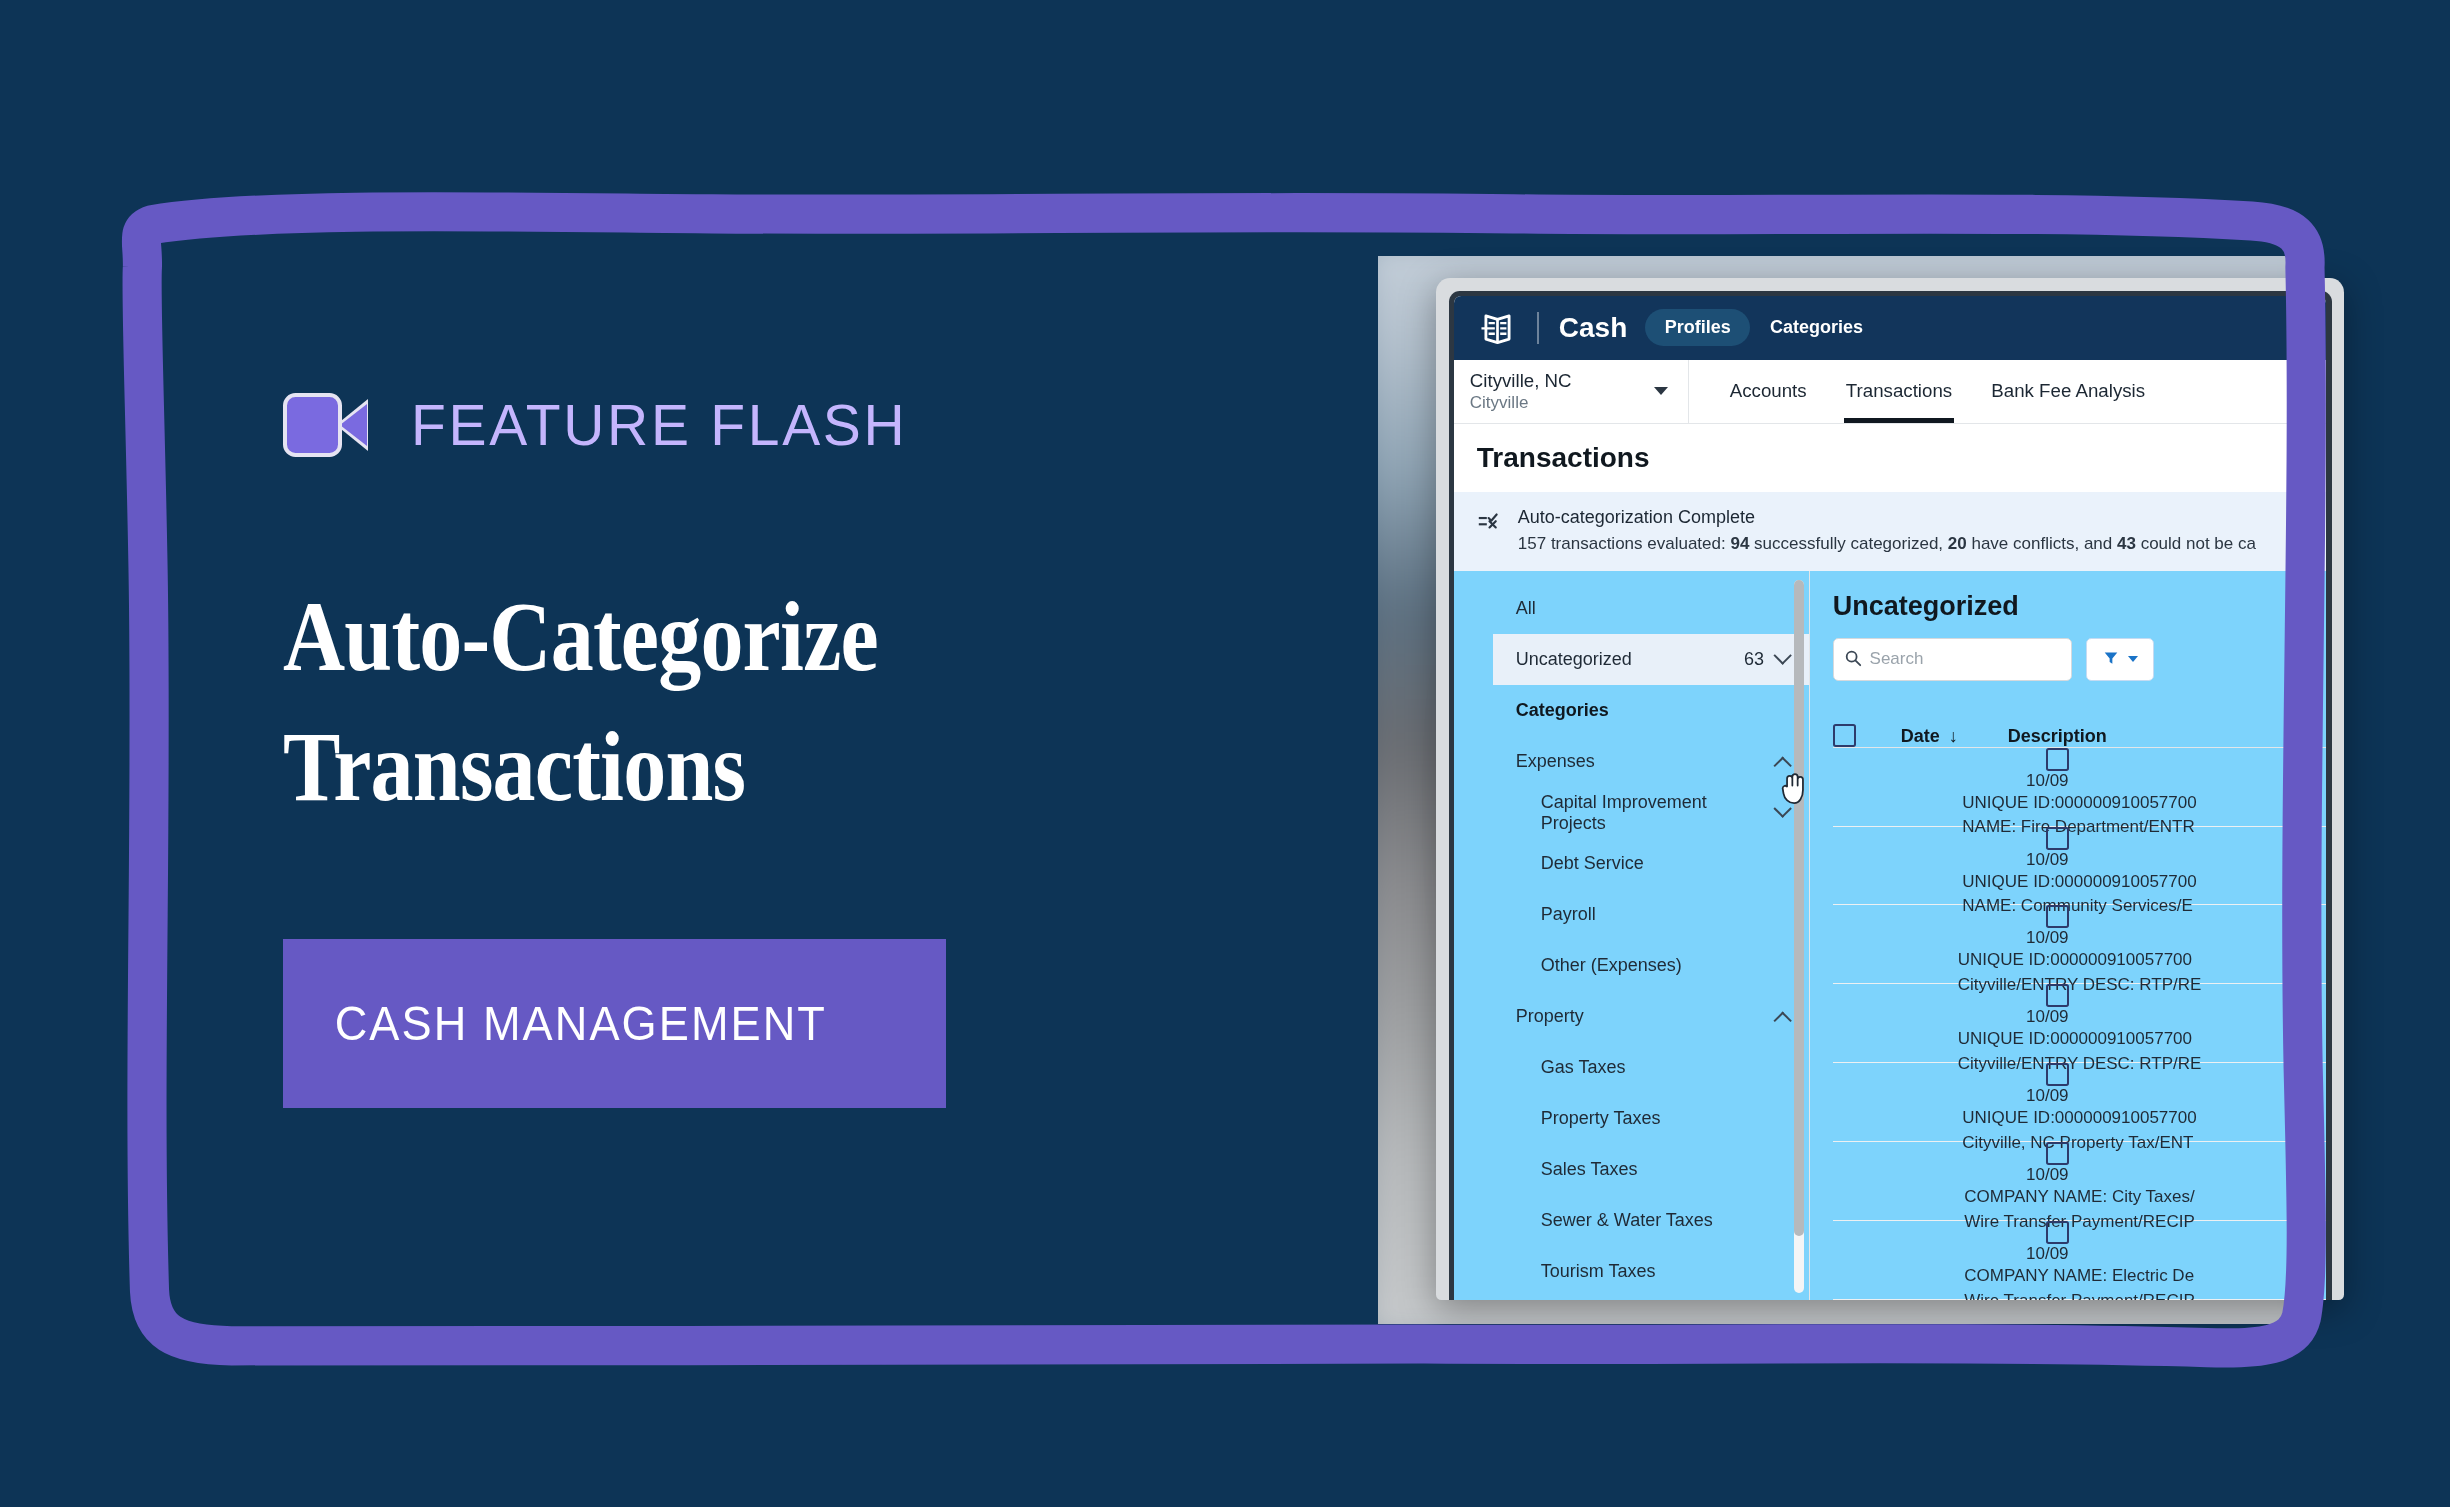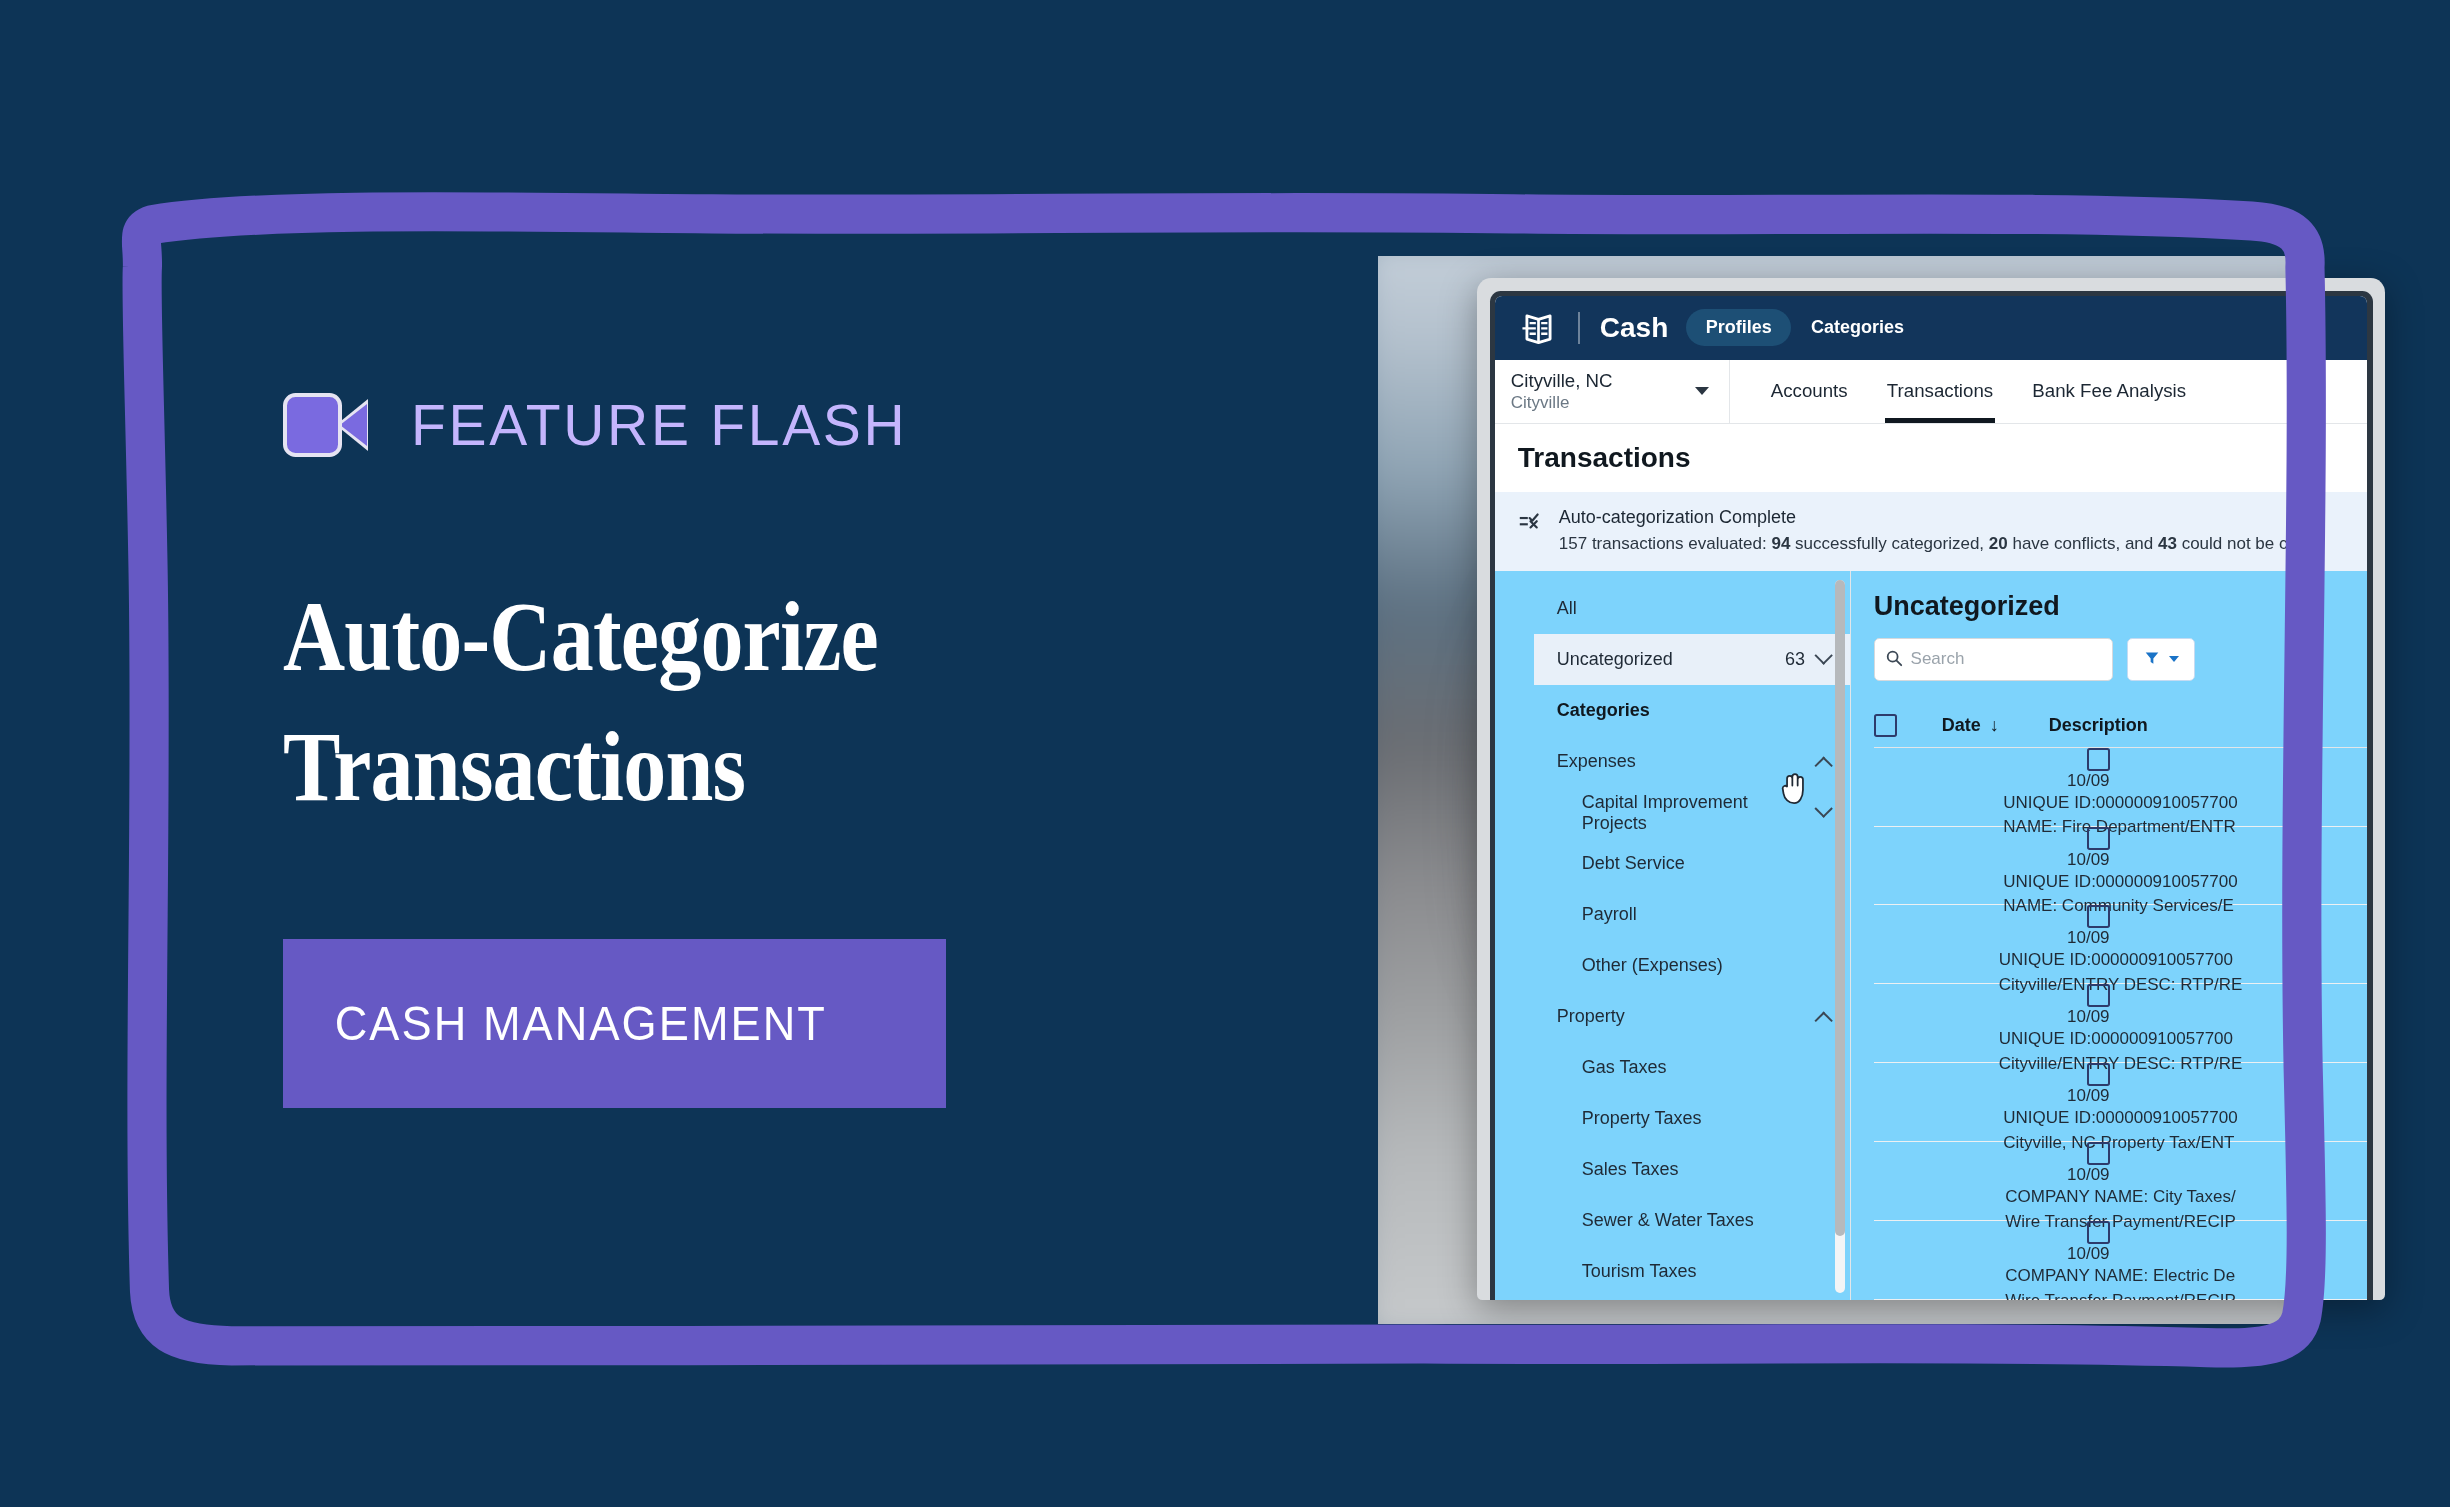--- a/index.html
+++ b/index.html
@@ -81,21 +81,21 @@
     background: radial-gradient(ellipse at 50% 45%, rgba(58,62,68,.92) 0%, rgba(92,96,102,.55) 55%, rgba(150,154,158,0) 78%);
     filter: blur(30px);
   }
   .photo-blob2 {
     position: absolute; left: 320px; top: 107px; width: 623px; height: 267px;
     background: radial-gradient(ellipse at 50% 50%, rgba(190,202,212,.9) 0%, rgba(160,176,190,.3) 60%, rgba(0,0,0,0) 80%);
     filter: blur(27px);
   }
 
   .device {
-    position: absolute; left: 1477px; top: 278px; width: 908px; height: 1022px;
+    position: absolute; left: 1436px; top: 278px; width: 908px; height: 1022px;
     background: #d9dcdf;
     border-radius: 14.2px 14.2px 5.3px 5.3px;
     box-shadow: 0 9px 36px rgba(0,0,0,.35);
     z-index: 3;
     padding: 12.5px 12.5px 0 12.5px;
   }
   .device-inner {
     width: 100%; height: 100%;
     background: #2c3742;
     border-radius: 10.7px 10.7px 0 0;
@@ -196,21 +196,21 @@
   }
   .search-input { flex: 1; border: none; outline: none; font-size: 17px; color: #1f2a36; font-family: "Liberation Sans", sans-serif; background: transparent; }
   .search-input::placeholder { color: #9aa3ab; }
   .filter-btn {
     width: 68px; height: 43px; border: 0.9px solid #c5dbf2; border-radius: 5.3px;
     display: flex; align-items: center; justify-content: center; gap: 7.1px; background: #fff;
   }
   .tri-down { width: 0; height: 0; border-left: 5.3px solid transparent; border-right: 5.3px solid transparent; border-top: 6.2px solid #1a73c7; }
 
   .tx-head {
-    display: flex; align-items: center; height: 52px; border-bottom: 0.9px solid #e3e6e9;
+    display: flex; align-items: flex-end; height: 52px; border-bottom: 0.9px solid #e3e6e9;
     font-size: 18px; font-weight: 700; color: #10181f;
   }
   .ck {
     width: 23px; height: 23px; border: 2.1px solid #2d3b6b; border-radius: 2.7px; flex: none;
   }
   .col-ck { width: 68px; display: flex; align-items: center; }
   .col-date { width: 107px; display: flex; align-items: center; gap: 9px; }
   .col-desc { flex: 1; min-width: 0; }
   .arrow-dn { font-size: 18px; line-height: 1; }
 

